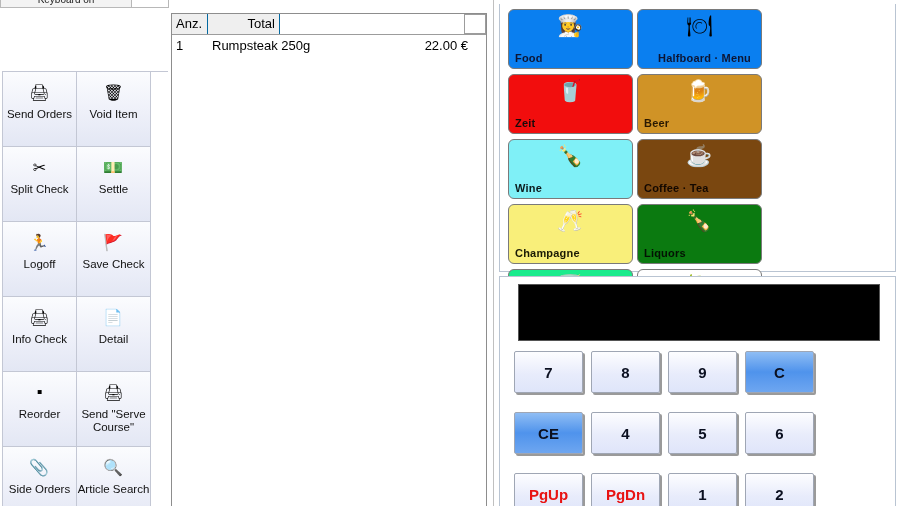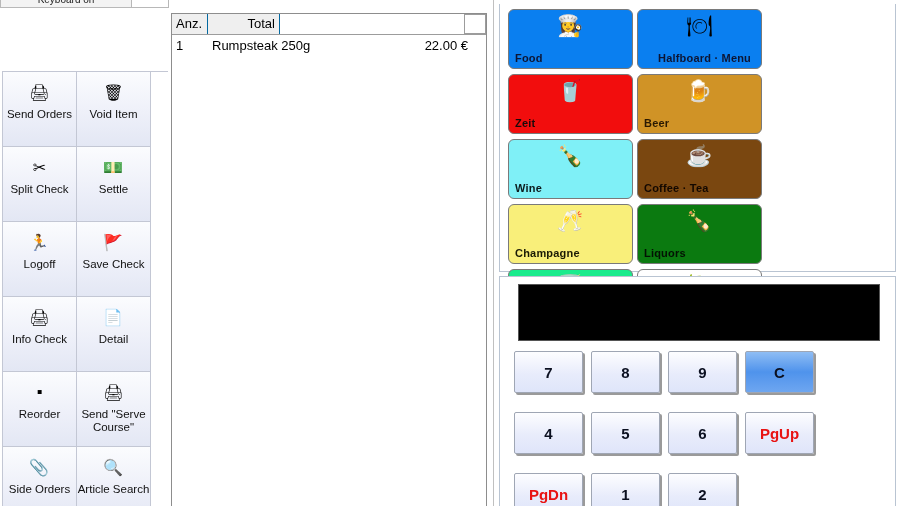--- a/index.html
+++ b/index.html
@@ -387,20 +387,21 @@
 
     <div id="pad-area">
       <div id="display">
         <span></span>
       </div>
       <div class="pad-grid" id="pad-grid">
           <div class="pad-btn">7</div>
           <div class="pad-btn">8</div>
           <div class="pad-btn">9</div>
           <div class="pad-btn accent">C</div>
+          <div class="pad-btn accent">CE</div>
           <div class="pad-btn">4</div>
           <div class="pad-btn">5</div>
           <div class="pad-btn">6</div>
           <div class="pad-btn red-text">PgUp</div>
           <div class="pad-btn red-text">PgDn</div>
           <div class="pad-btn">1</div>
           <div class="pad-btn">2</div>
         </div>
     </div>
   </div>

